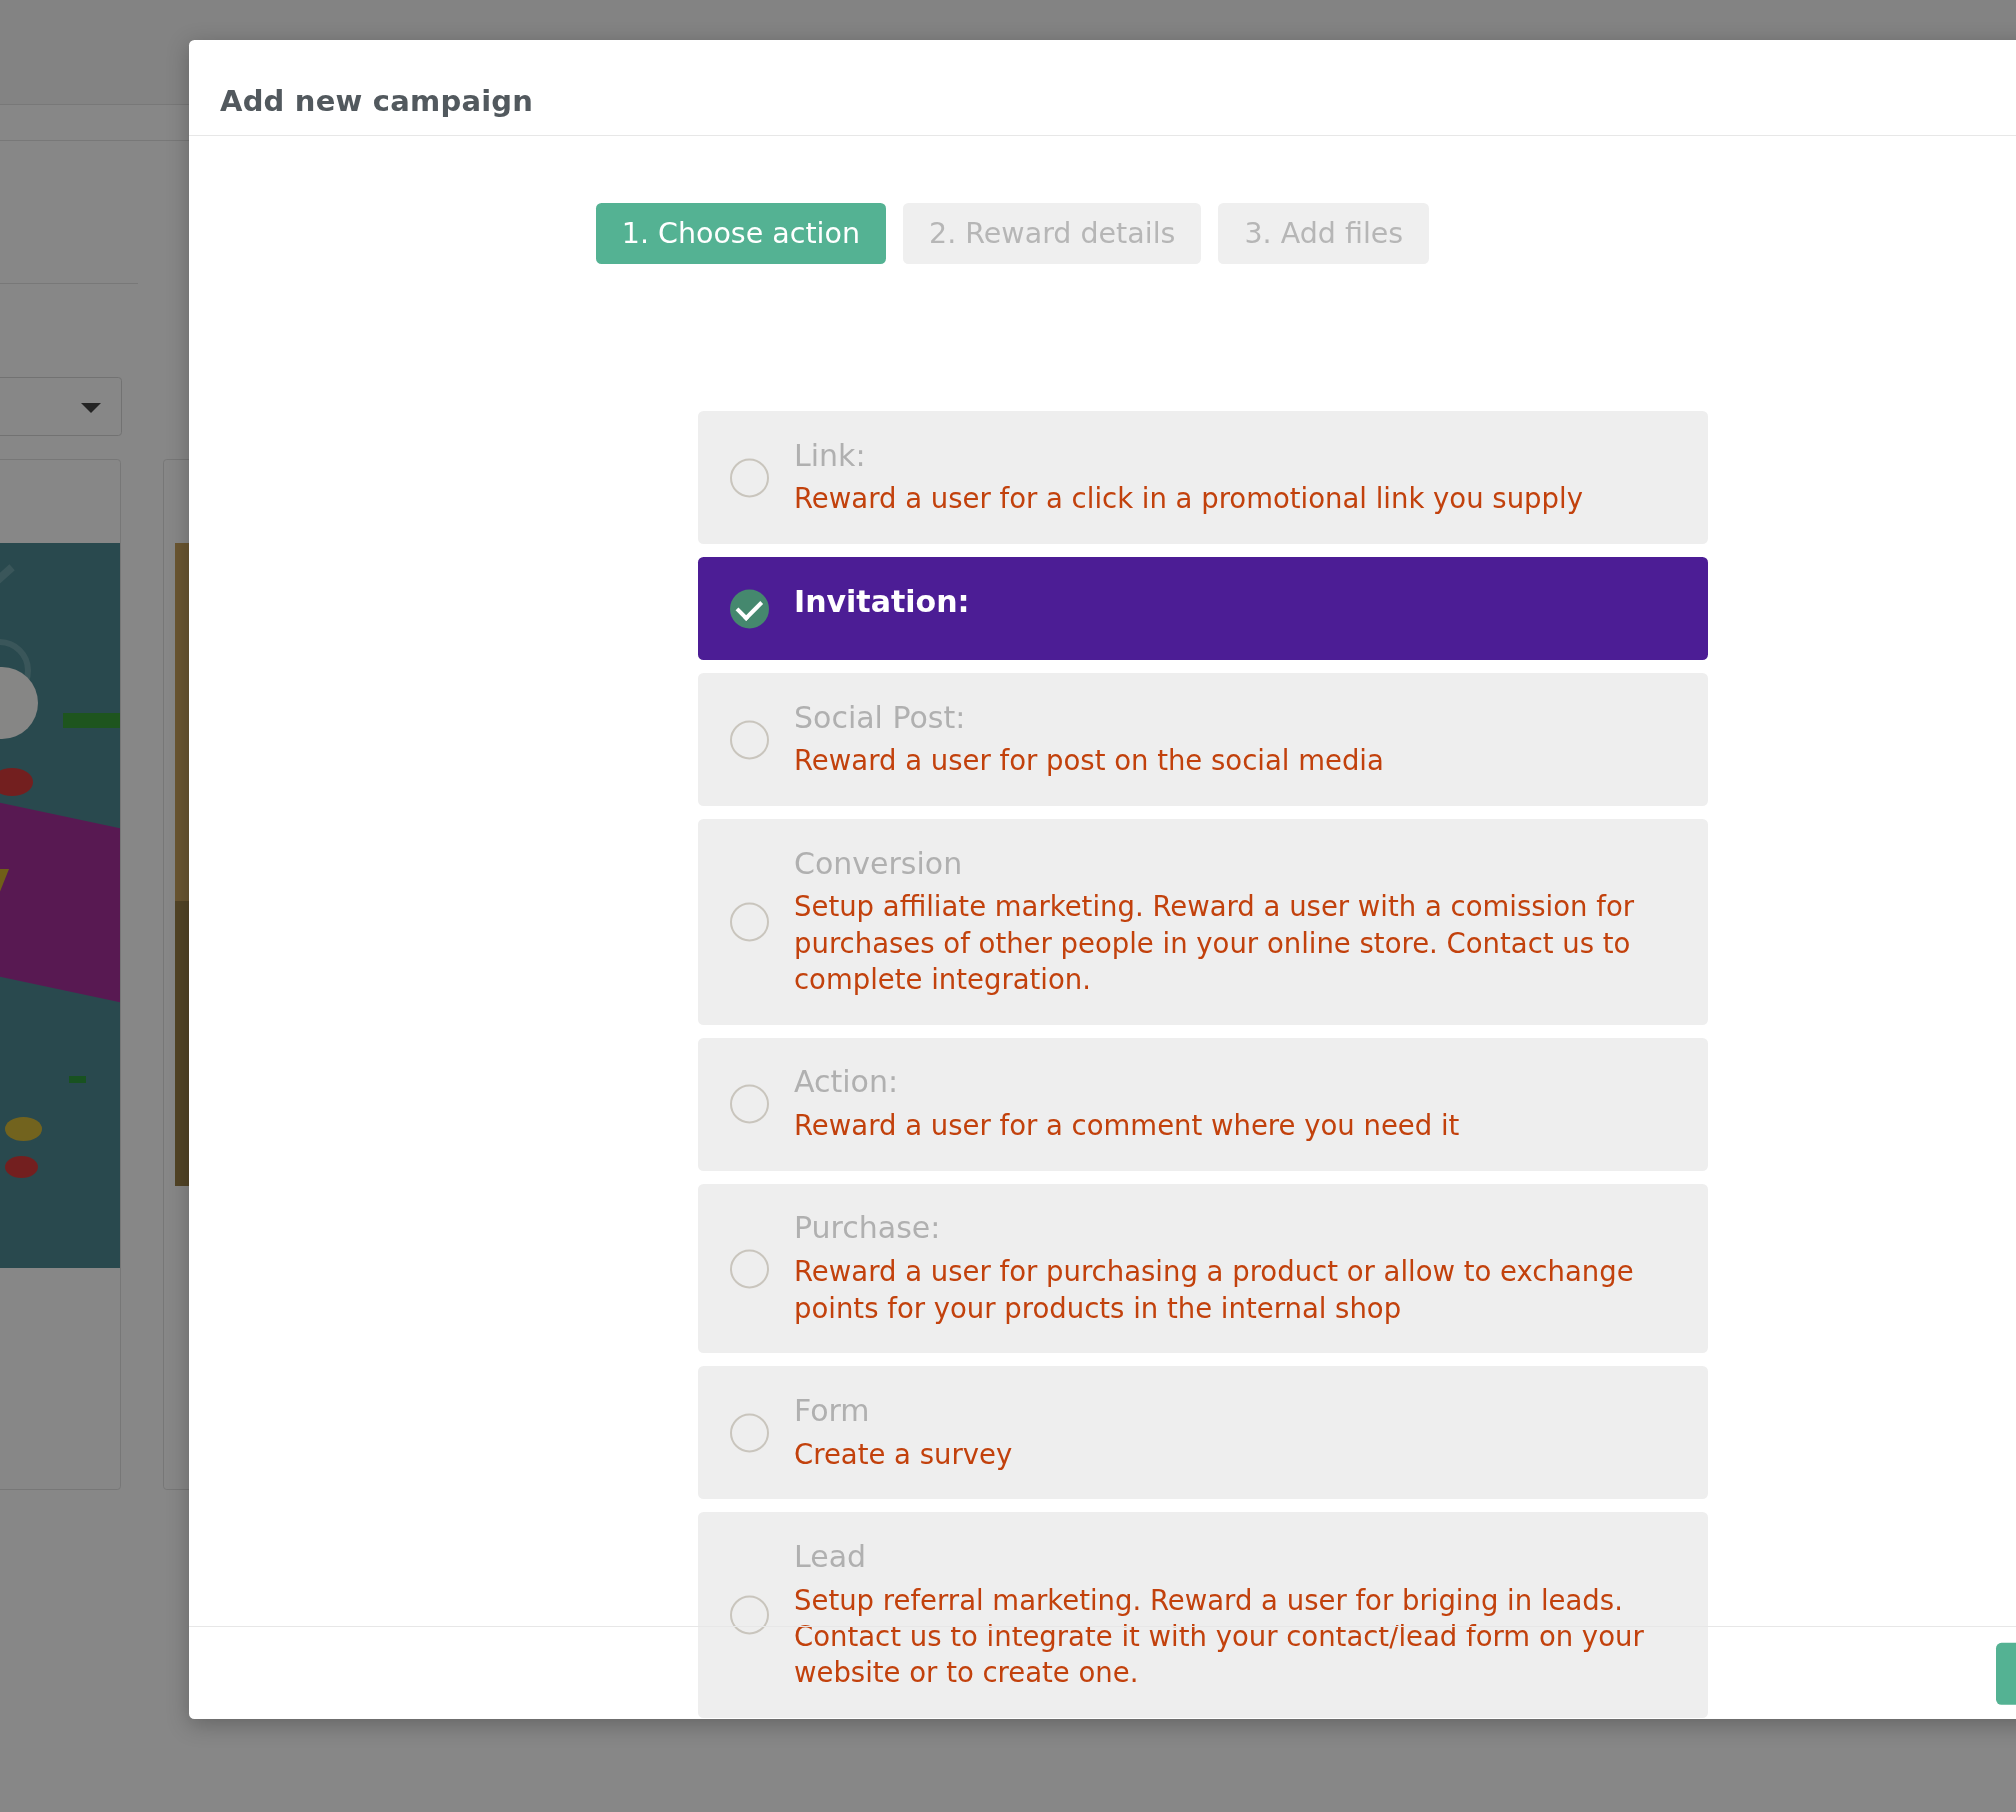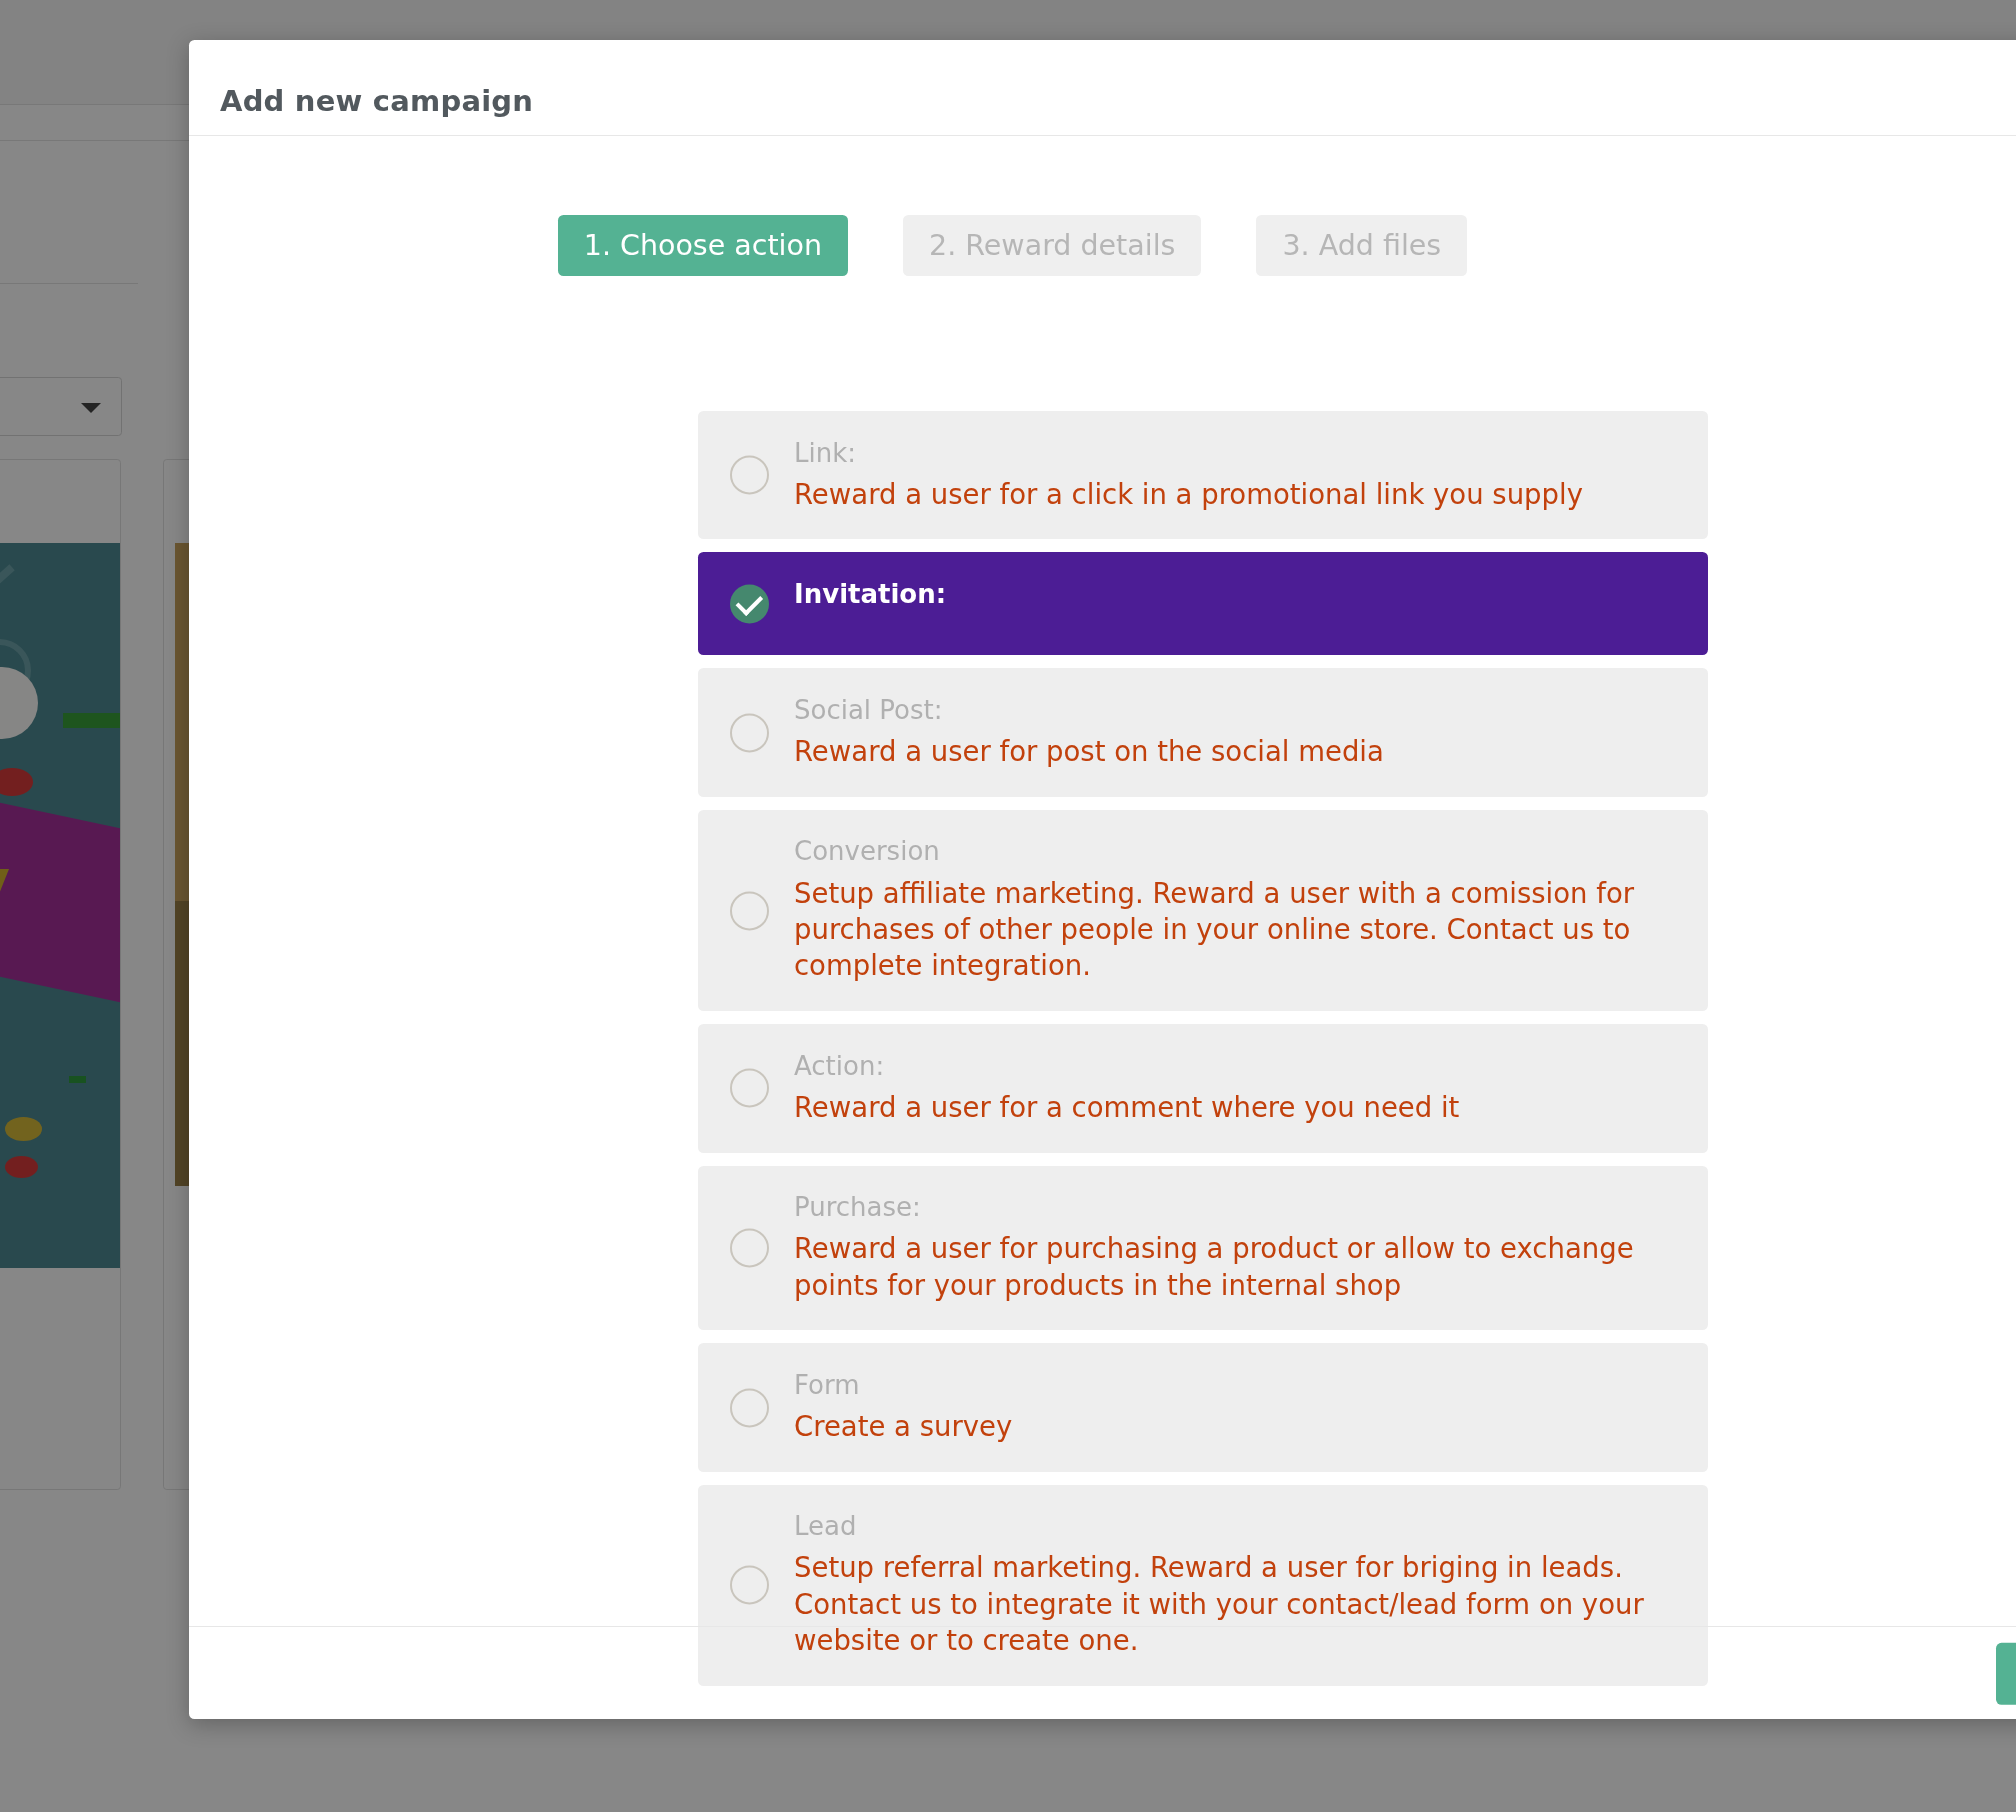--- a/index.html
+++ b/index.html
@@ -165,22 +165,21 @@
     position: relative;
     height: 1490px;
   }
 
   .tabs {
     position: absolute;
     left: 0; top: 67px;
     width: 1647px;
     display: flex;
     justify-content: center;
-    gap: 55px;
-    margin-top: 12px;
+    gap: 17px;
   }
   .tab {
     height: 61px;
     border-radius: 5.5px;
     display: flex;
     align-items: center;
     justify-content: center;
     padding: 0 26px;
     font-size: 28.5px;
     box-sizing: border-box;
@@ -232,21 +231,21 @@
   .radio .check {
     display: none;
     width: 20px; height: 11px;
     border-left: 4.6px solid #fff;
     border-bottom: 4.6px solid #fff;
     transform: rotate(-45deg) translate(0.9px,-1.8px);
   }
   .option.selected .radio .check { display: block; }
 
   .opt-title {
-    font-size: 26px;
+    font-size: 30px;
     color: #b0b0b0;
     margin-bottom: 7.3px;
     line-height: 1.15;
   }
   .opt-desc {
     font-size: 27.5px;
     color: #c2410c;
     line-height: 1.32;
     max-width: 854px;
   }

